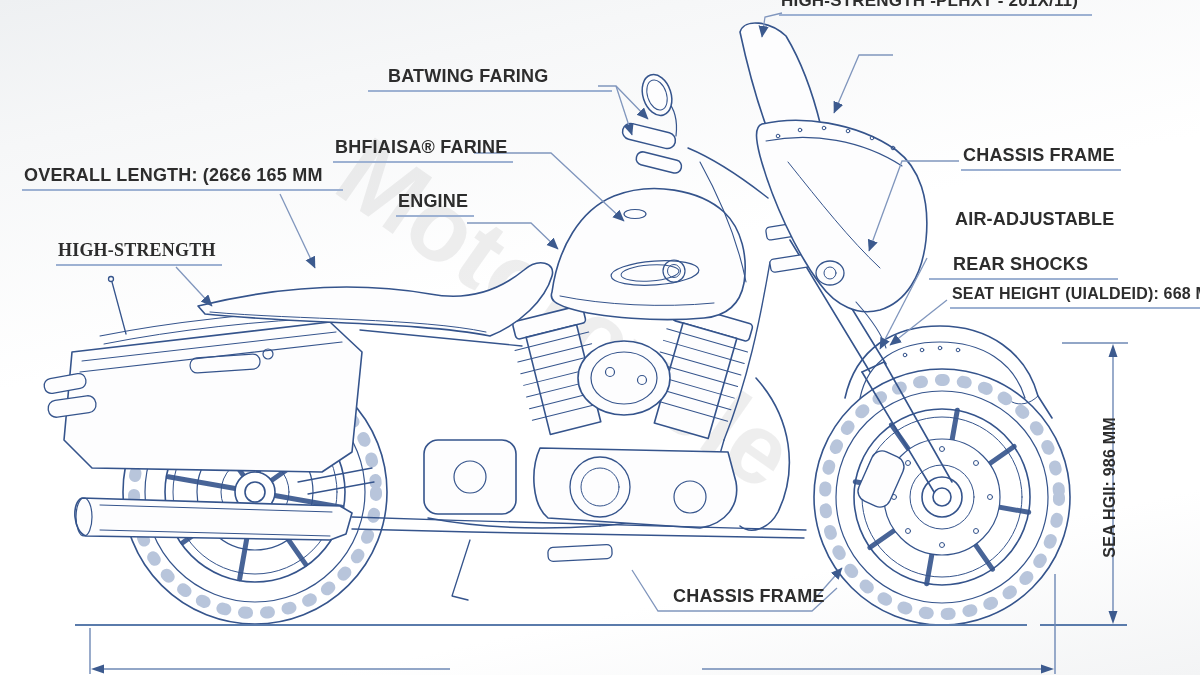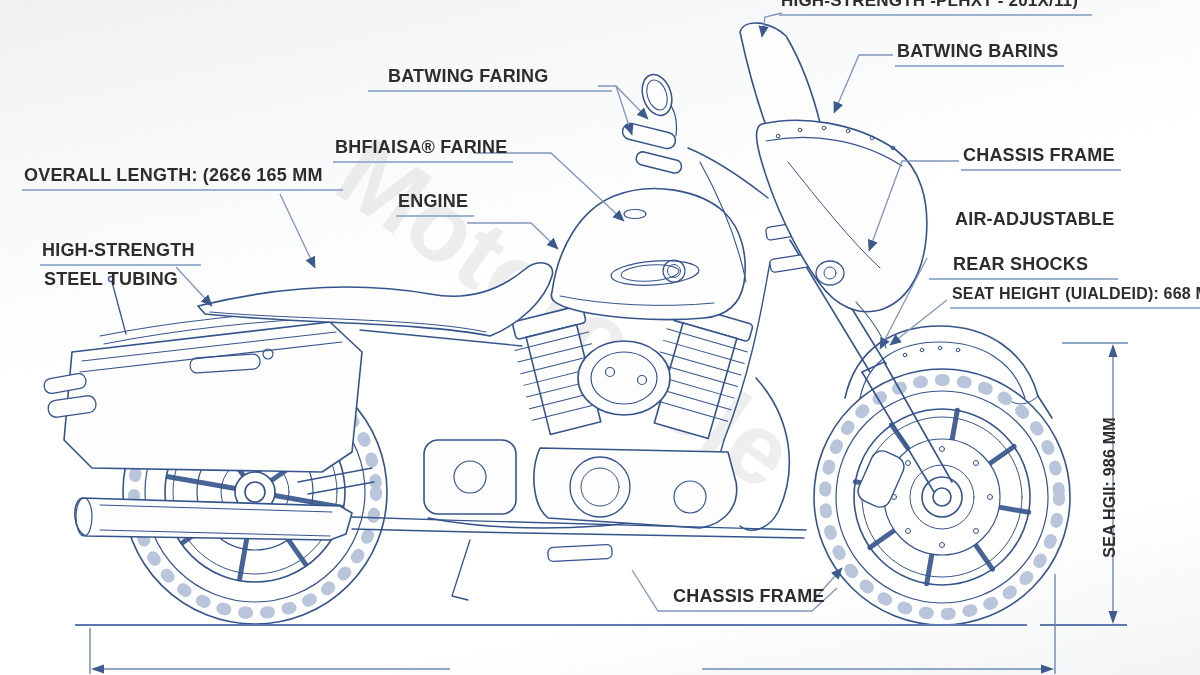--- a/index.html
+++ b/index.html
@@ -289,32 +289,28 @@
 </div>
 
 <div class="label" style="left:368px;top:66px;">
   <span class="ul" style="padding-left:20px;padding-right:64px;">BATWING FARING</span>
 </div>
 
 <div class="label" style="left:22px;top:165px;text-align:center;">
   <span class="ul" style="padding-right:20px;">OVERALL LENGTH: (26Ɛ6 165 MM</span>
 </div>
 
-<div class="label center" style="left:40px;top:240px;width:142px;">
+<div class="label center" style="left:56px;top:240px;width:142px;font-family:Liberation Serif, serif;">
   <span class="ul">HIGH-STRENGTH</span><br>
-  <span class="noul" style="padding-top:3px;">STEEL TUBING</span>
 </div>
 
 <div class="label" style="left:396px;top:191px;">
   <span class="ul">ENGINE</span>
 </div>
 
-<div class="label" style="left:895px;top:41px;">
-  <span class="ul">BATWING BARINS</span>
-</div>
 
 <div class="label" style="left:961px;top:145px;">
   <span class="ul">CHASSIS FRAME</span>
 </div>
 
 <div class="label" style="left:953px;top:209px;">
   <span class="noul">AIR-ADJUSTABLE</span><br>
   <span class="ul" style="margin-left:-24px;padding-left:24px;padding-right:30px;margin-top:24px;">REAR SHOCKS</span>
 </div>
 

